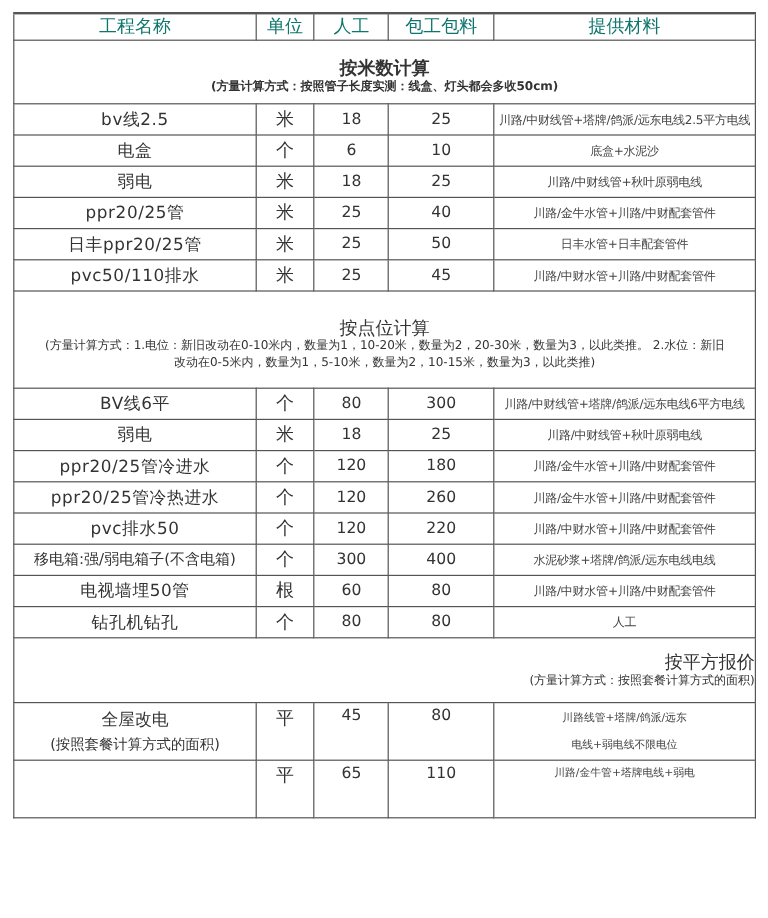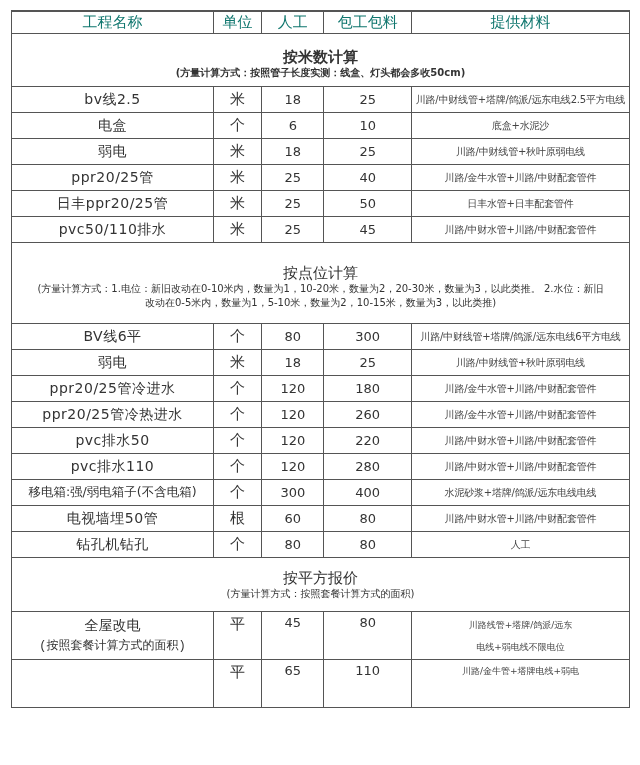--- a/index.html
+++ b/index.html
@@ -71,24 +71,24 @@
     line-height: 14px;
     color: #333;
     white-space: normal;
   }
   tr.sec1 { height: 53px; font-weight: bold; }
   tr.sec2 { height: 81px; }
   tr.sec3 { height: 54px; }
 
   .sec-box-1 { padding-top: 8px; }
   .sec-box-2 { padding-top: 8px; padding-left: 22px; padding-right: 22px; }
-  .sec-box-3 { padding-top: 2px; }
+  .sec-box-3 { padding-top: 2px; text-align: right; }
 
   tr.big { height: 48px; }
-  td.big-name { font-size: 14px; line-height: 20px; white-space: normal; font-family: Liberation Mono, monospace; }
+  td.big-name { font-size: 14px; line-height: 20px; white-space: normal; }
   td.big-name .sub { font-size: 12px; display: block; }
   td.top { vertical-align: top; padding-top: 3px; }
   td.mat2 { font-size: 9px; line-height: 22px; white-space: normal; color: #444; }
 </style>
 </head>
 <body>
 
 <div class="sheet">
 <table>
   <colgroup>
@@ -193,27 +193,20 @@
       <td class="mat">川路/金牛水管+川路/中财配套管件</td>
     </tr>
     <tr class="row-b">
       <td class="name">pvc排水50</td>
       <td class="unit">个</td>
       <td class="num">120</td>
       <td class="num">220</td>
       <td class="mat">川路/中财水管+川路/中财配套管件</td>
     </tr>
     <tr class="row-b">
-      <td class="name">pvc排水110</td>
-      <td class="unit">个</td>
-      <td class="num">120</td>
-      <td class="num">280</td>
-      <td class="mat">川路/中财水管+川路/中财配套管件</td>
-    </tr>
-    <tr class="row-b">
       <td class="name" style="font-size:12.5px;letter-spacing:0;">移电箱:强/弱电箱子(不含电箱)</td>
       <td class="unit">个</td>
       <td class="num">300</td>
       <td class="num">400</td>
       <td class="mat">水泥砂浆+塔牌/鸽派/远东电线电线</td>
     </tr>
     <tr class="row-b">
       <td class="name">电视墙埋50管</td>
       <td class="unit">根</td>
       <td class="num">60</td>

